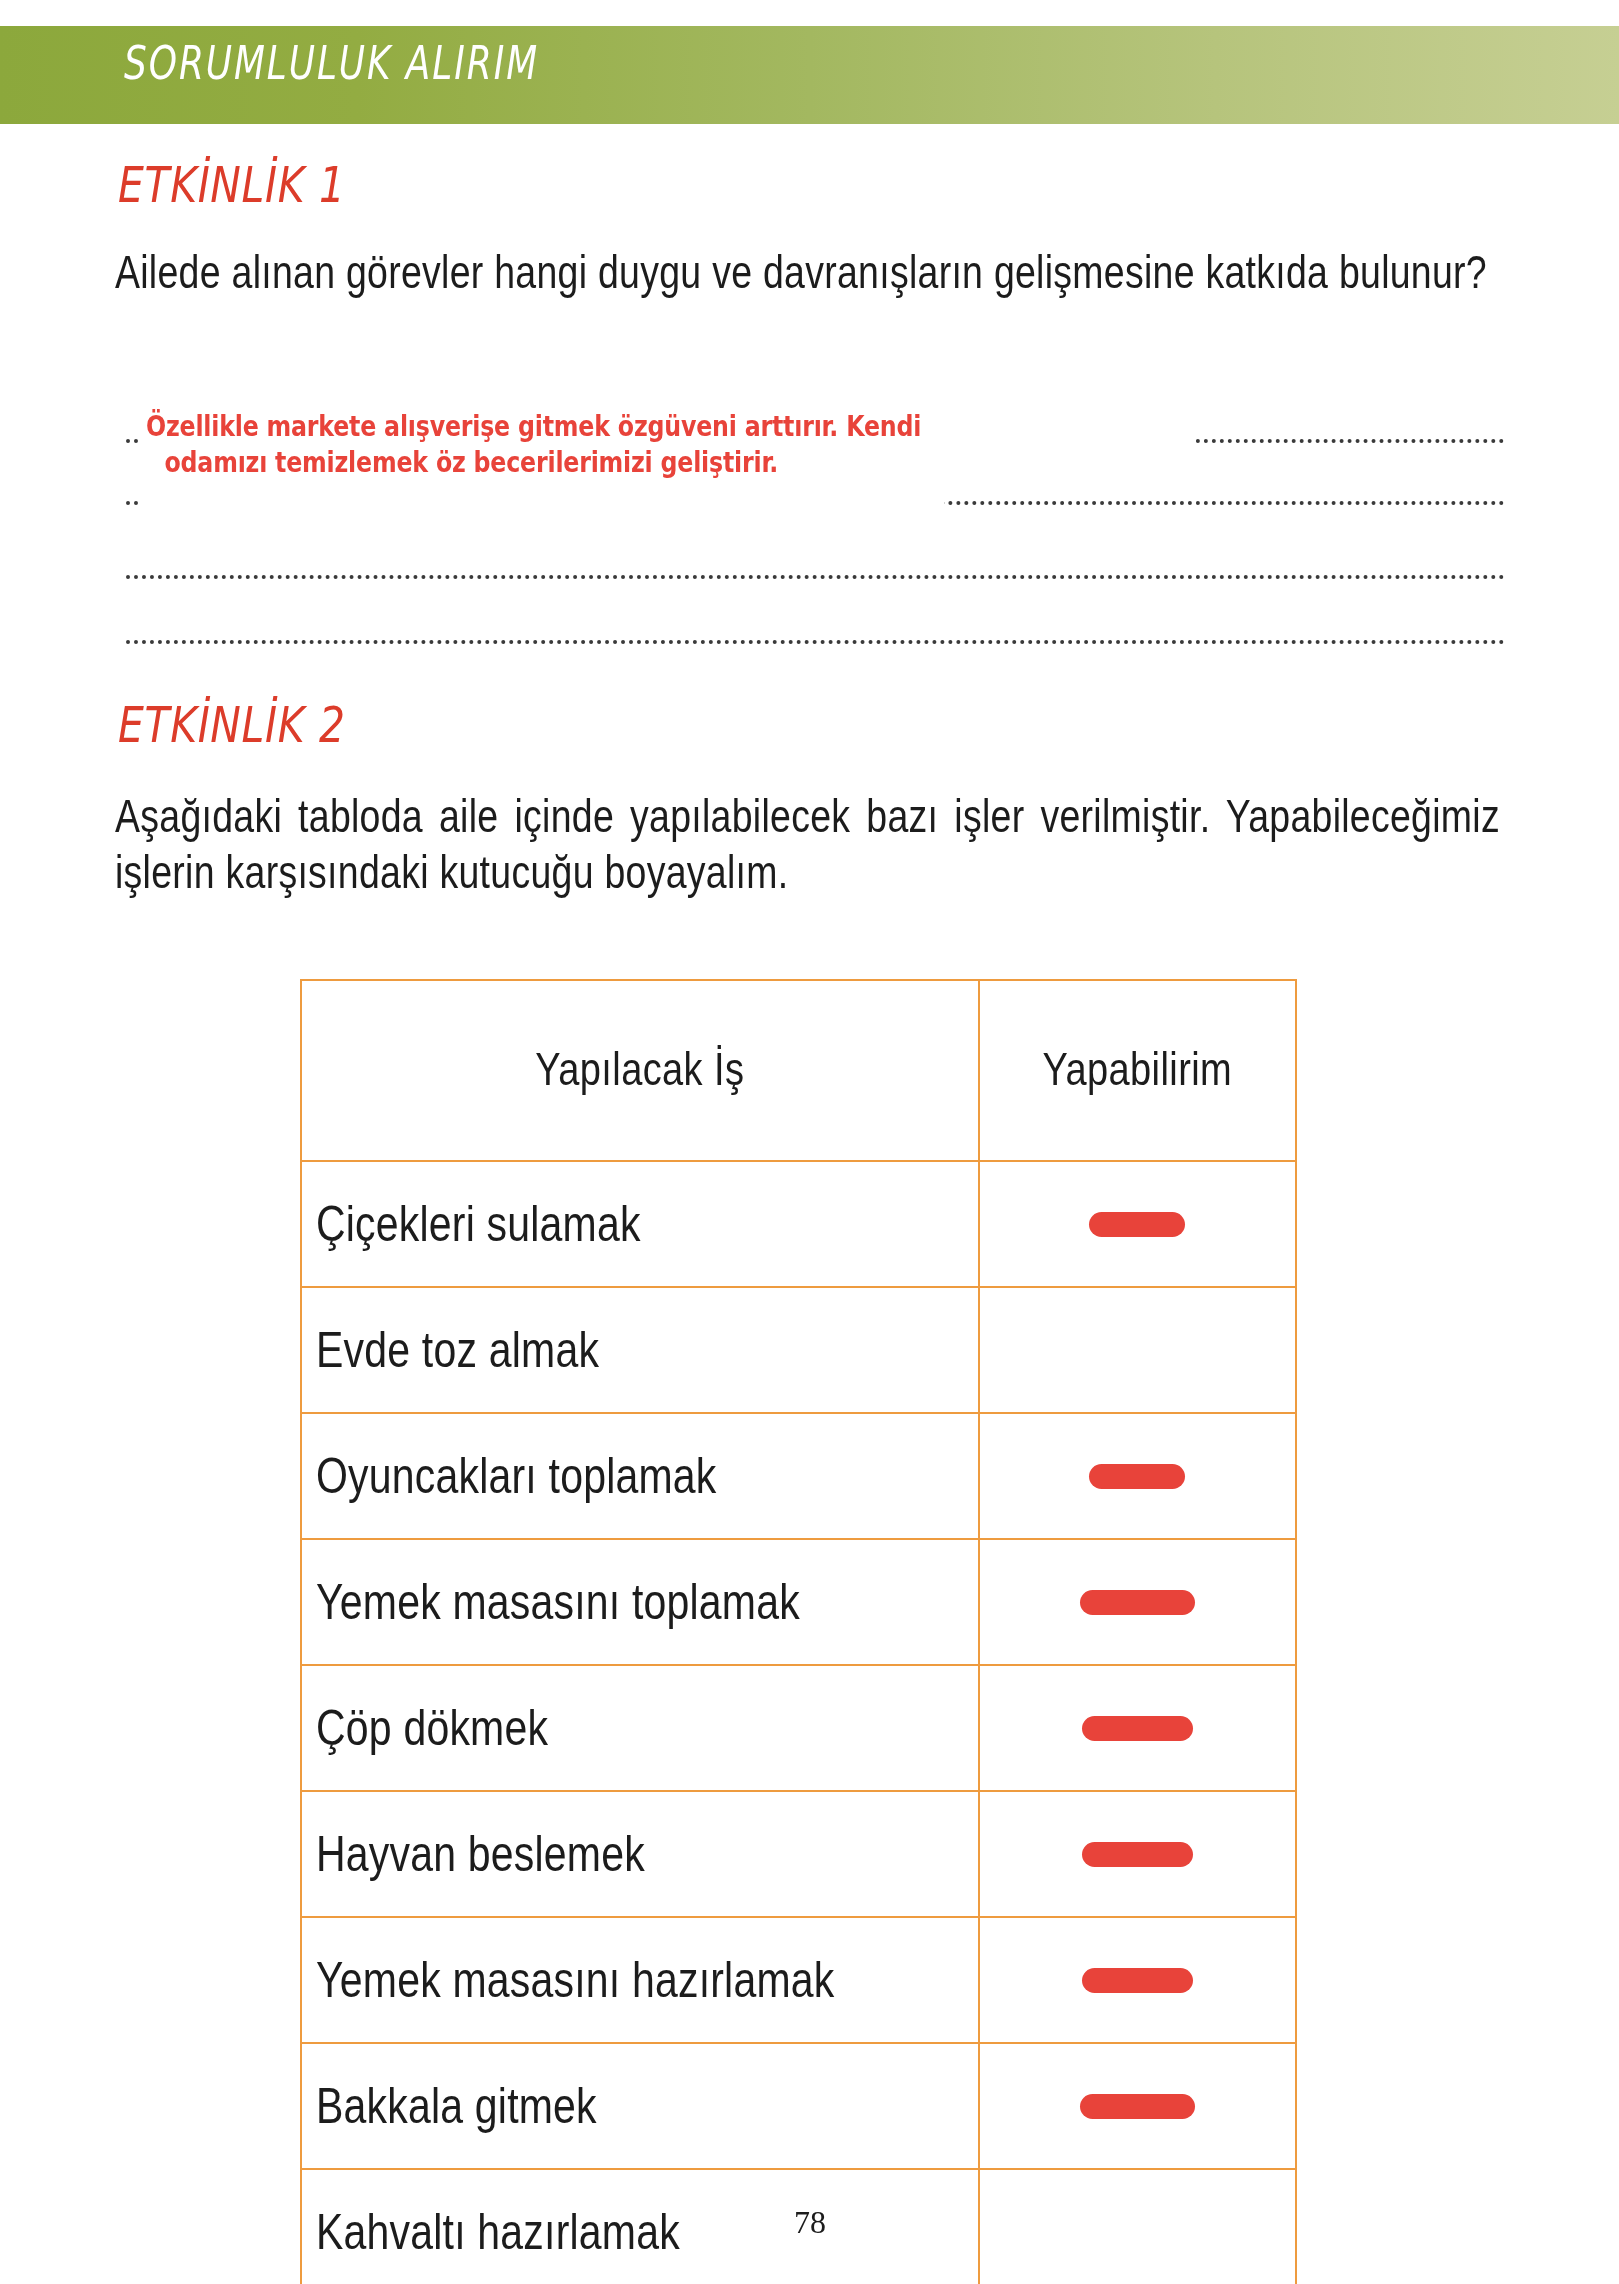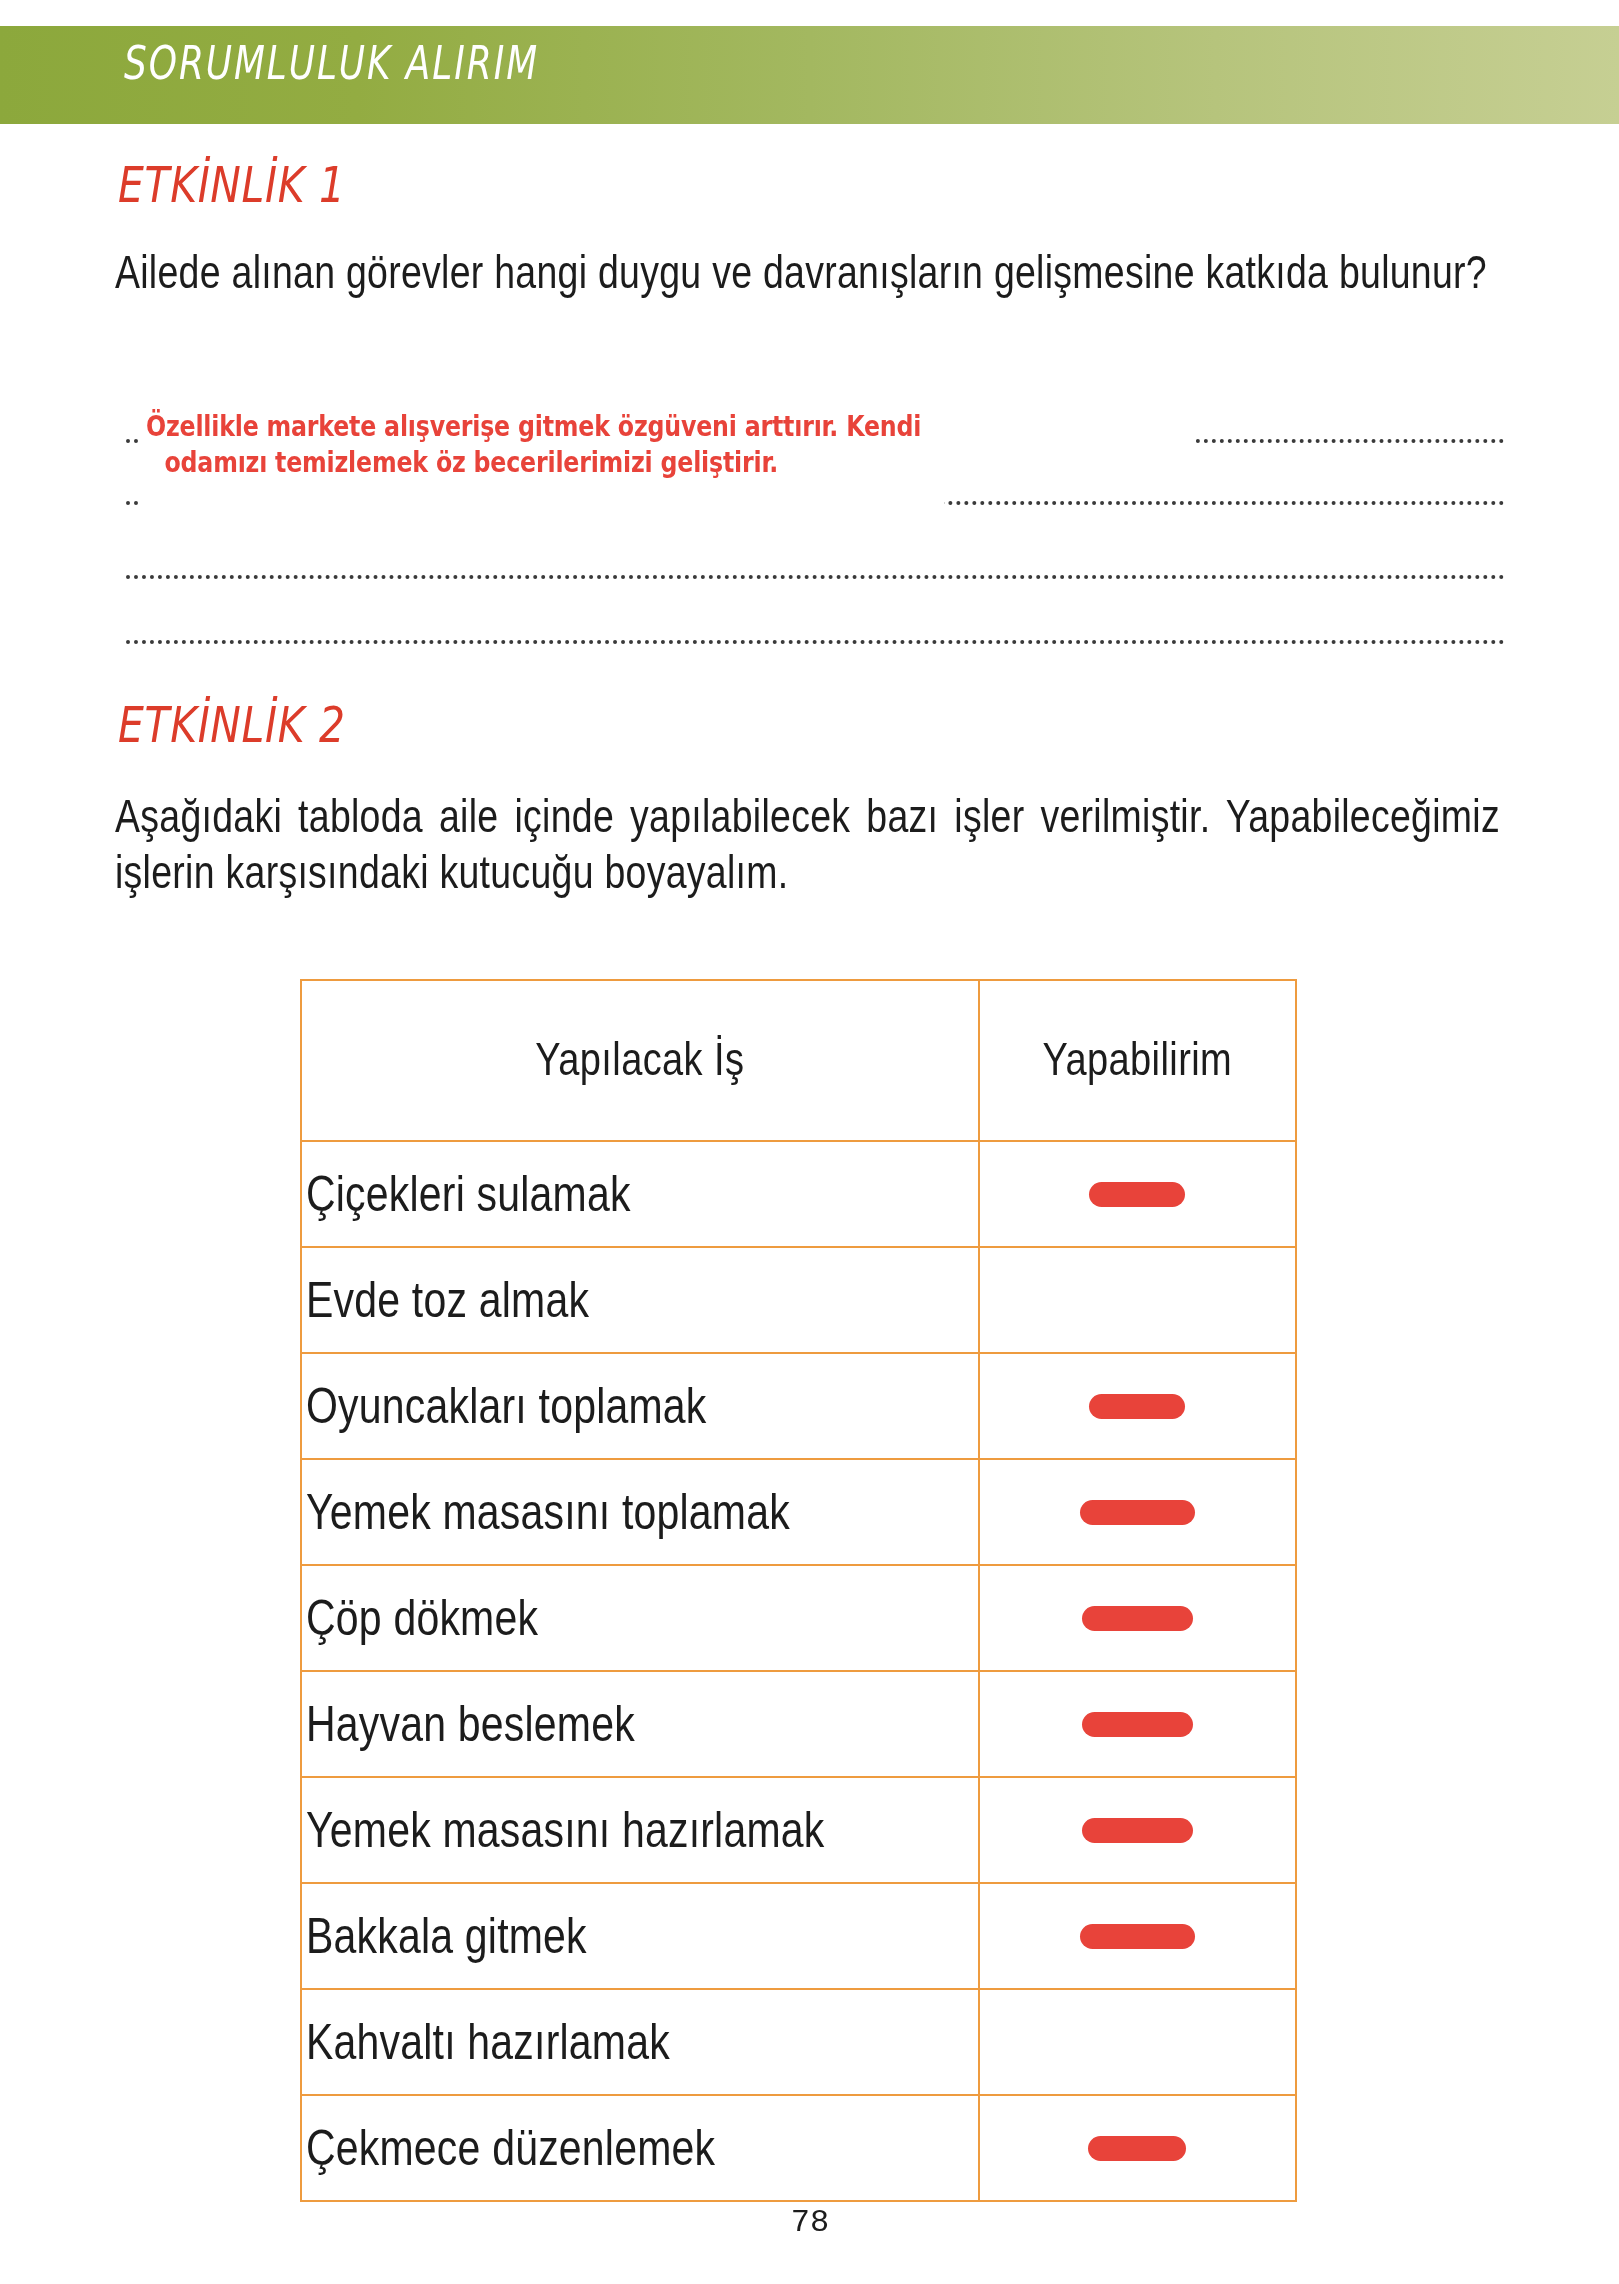--- a/index.html
+++ b/index.html
@@ -138,21 +138,21 @@
   .task-table {
     position: absolute;
     left: 300px;
     top: 979px;
     width: 997px;
     border-collapse: collapse;
     table-layout: fixed;
   }
   .task-table td, .task-table th {
     border: 2.8px solid #EE9B3F;
-    padding: 4px;
+    padding: 14px;
     vertical-align: middle;
   }
   .col-task { width: 677px; }
   .col-can  { width: 317px; }
 
   .th-cell {
     height: 151px;
     text-align: center;
     font-family: "Liberation Sans", sans-serif;
     font-size: 38px;
@@ -191,21 +191,21 @@
   }
   .mark-empty { display: inline-block; }
 
   
   .page-number {
     position: absolute;
     left: 0;
     top: 2204px;
     width: 1620px;
     text-align: center;
-    font-family: Liberation Mono, monospace;
+    font-family: Liberation Serif, serif;
     font-size: 32px;
     color: #1c1c1c;
     font-weight: 300;
   }
 </style>
 </head>
 <body>
 
 <div class="header-band"></div>
 <div class="header-title">SORUMLULUK ALIRIM</div>

